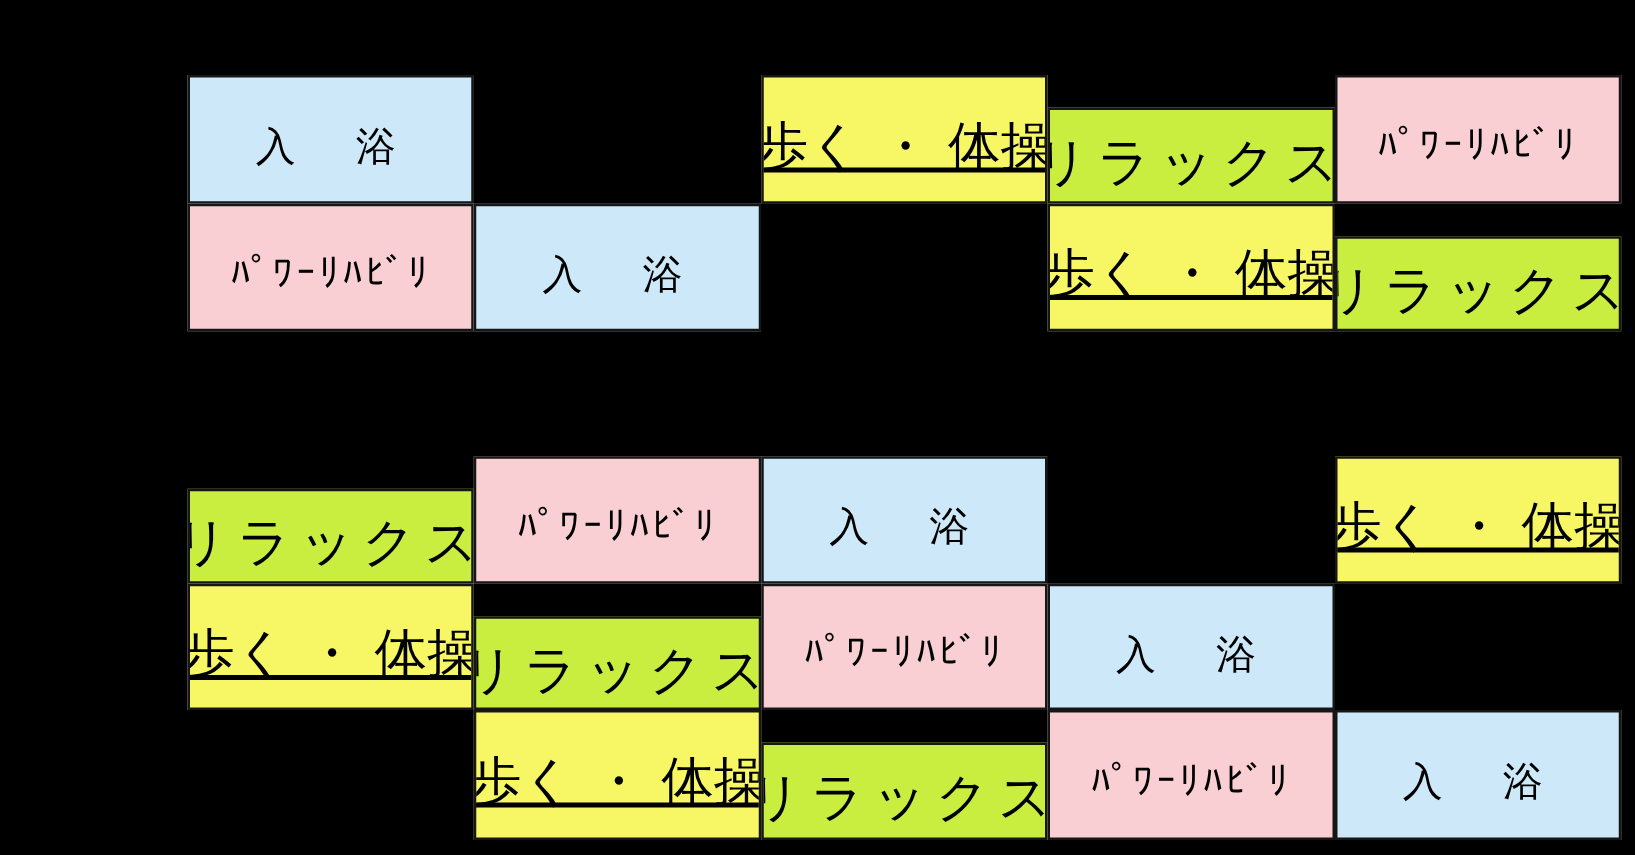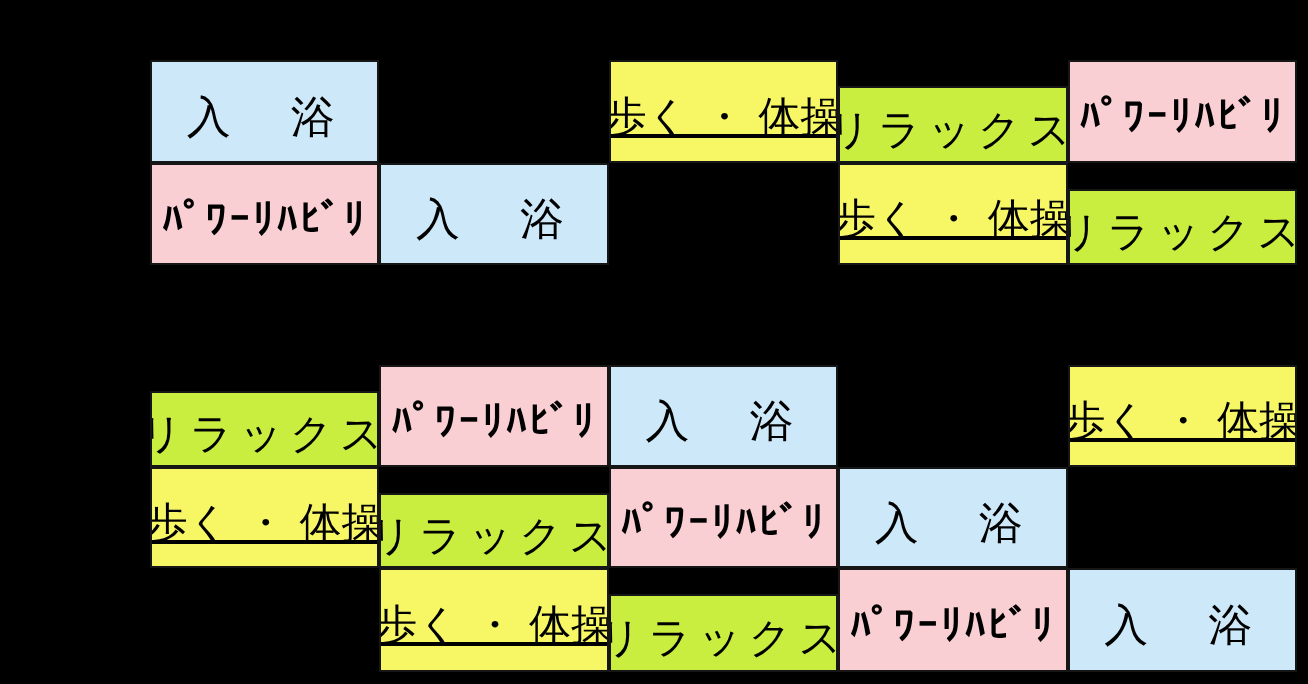--- a/index.html
+++ b/index.html
@@ -38,24 +38,24 @@
     padding-top: 10px;
     color: #000000;
     white-space: nowrap;
     overflow: hidden;
     line-height: 1;
   }
   .cell.empty {
     background: #000000;
     border-color: #000000;
   }
-  .cell.bath  { font-size: 44px; letter-spacing: 8px; }
+  .cell.bath  { font-size: 32px; letter-spacing: 8px; }
   .cell.walk  { font-size: 42px; letter-spacing: 0px; text-decoration: underline; }
   .cell.relax { font-size: 42px; letter-spacing: 7px; margin-top: 26px; }
-  .cell.power { font-size: 41px; letter-spacing: 3px; font-weight: bold; }
+  .cell.power { font-size: 31px; letter-spacing: 3px; }
 </style>
 </head>
 <body>
 
 <div id="schedule-top" class="schedule-grid">
     <div class="cell bath" style="background: rgb(205, 232, 248);">入　浴</div>
     <div class="cell empty"></div>
     <div class="cell walk" style="background: rgb(247, 247, 102);">歩く ・ 体操</div>
     <div class="cell relax" style="background: rgb(201, 238, 63);">リラックス</div>
     <div class="cell power" style="background: rgb(249, 207, 211);">ﾊﾟﾜｰﾘﾊﾋﾞﾘ</div>

